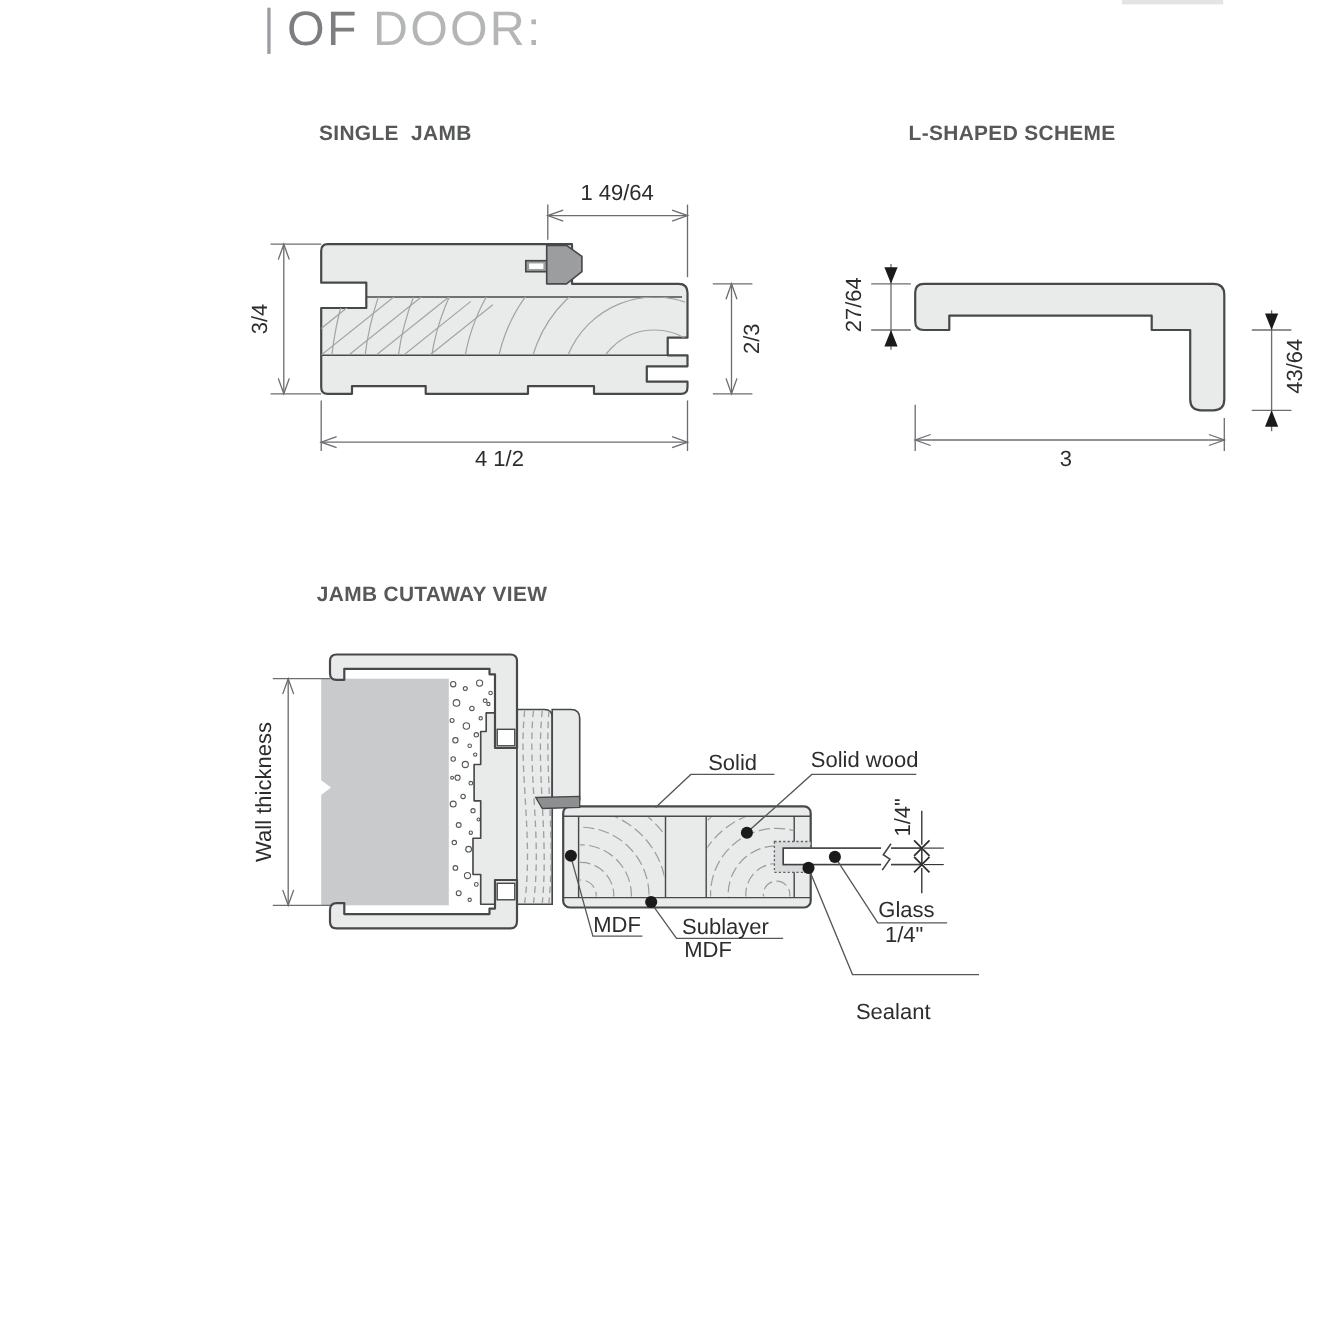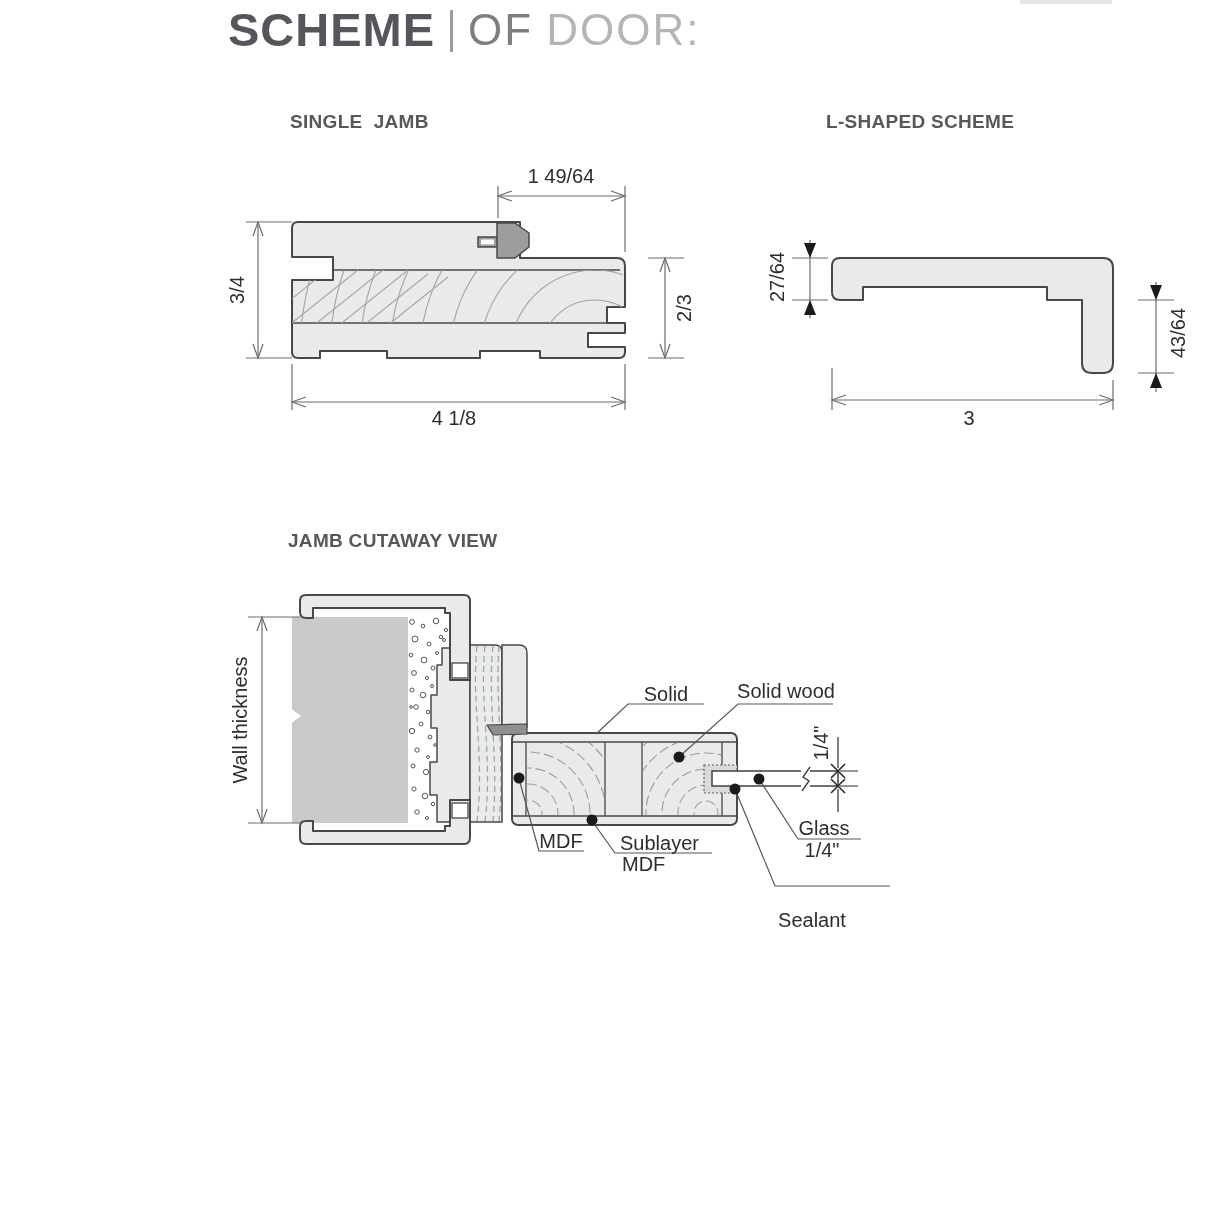--- a/index.html
+++ b/index.html
@@ -16,21 +16,20 @@
   .rot{transform:translate(-50%,-50%) rotate(-90deg);transform-origin:center;}
   svg{position:absolute;left:0;top:0;}
   .artifact{position:absolute;left:1020px;top:0;width:92px;height:4px;background:#e3e4e5;}
 </style>
 </head>
 <body>
 
 <div class="canvas">
 
   <div class="title">
-    <span class="t-primary">SCHEME</span>
     <span class="t-divider"></span>
     <span class="t-secondary">OF</span>
     <span class="t-tertiary">DOOR:</span>
   </div>
   <div class="artifact"></div>
 
   <span class="h" style="left:290px;top:112px;">SINGLE  JAMB</span>
   <span class="h" style="left:826px;top:112px;">L-SHAPED SCHEME</span>
   <span class="h" style="left:288px;top:531px;">JAMB CUTAWAY VIEW</span>
 
@@ -277,21 +276,21 @@
         <circle cx="679" cy="757" r="5.5"></circle>
         <circle cx="759" cy="779" r="5.5"></circle>
         <circle cx="735" cy="789" r="5.5"></circle>
       </g>
     </g>
   </svg>
 
   <span class="lbl ctr" style="left:561px;top:166px;">1 49/64</span>
   <span class="lbl rot" style="left:237px;top:290px;">3/4</span>
   <span class="lbl rot" style="left:684px;top:308px;">2/3</span>
-  <span class="lbl ctr" style="left:454px;top:408px;">4 1/8</span>
+  <span class="lbl ctr" style="left:454px;top:408px;">4 1/2</span>
 
   <span class="lbl rot" style="left:777px;top:277px;">27/64</span>
   <span class="lbl rot" style="left:1178px;top:333px;">43/64</span>
   <span class="lbl ctr" style="left:969px;top:408px;">3</span>
 
   <span class="lbl rot" style="left:240px;top:720px;">Wall thickness</span>
   <span class="lbl ctr" style="left:666px;top:684px;">Solid</span>
   <span class="lbl ctr" style="left:786px;top:681px;">Solid wood</span>
   <span class="lbl ctr" style="left:561px;top:831px;">MDF</span>
   <span class="lbl" style="left:620px;top:833px;">Sublayer</span>

